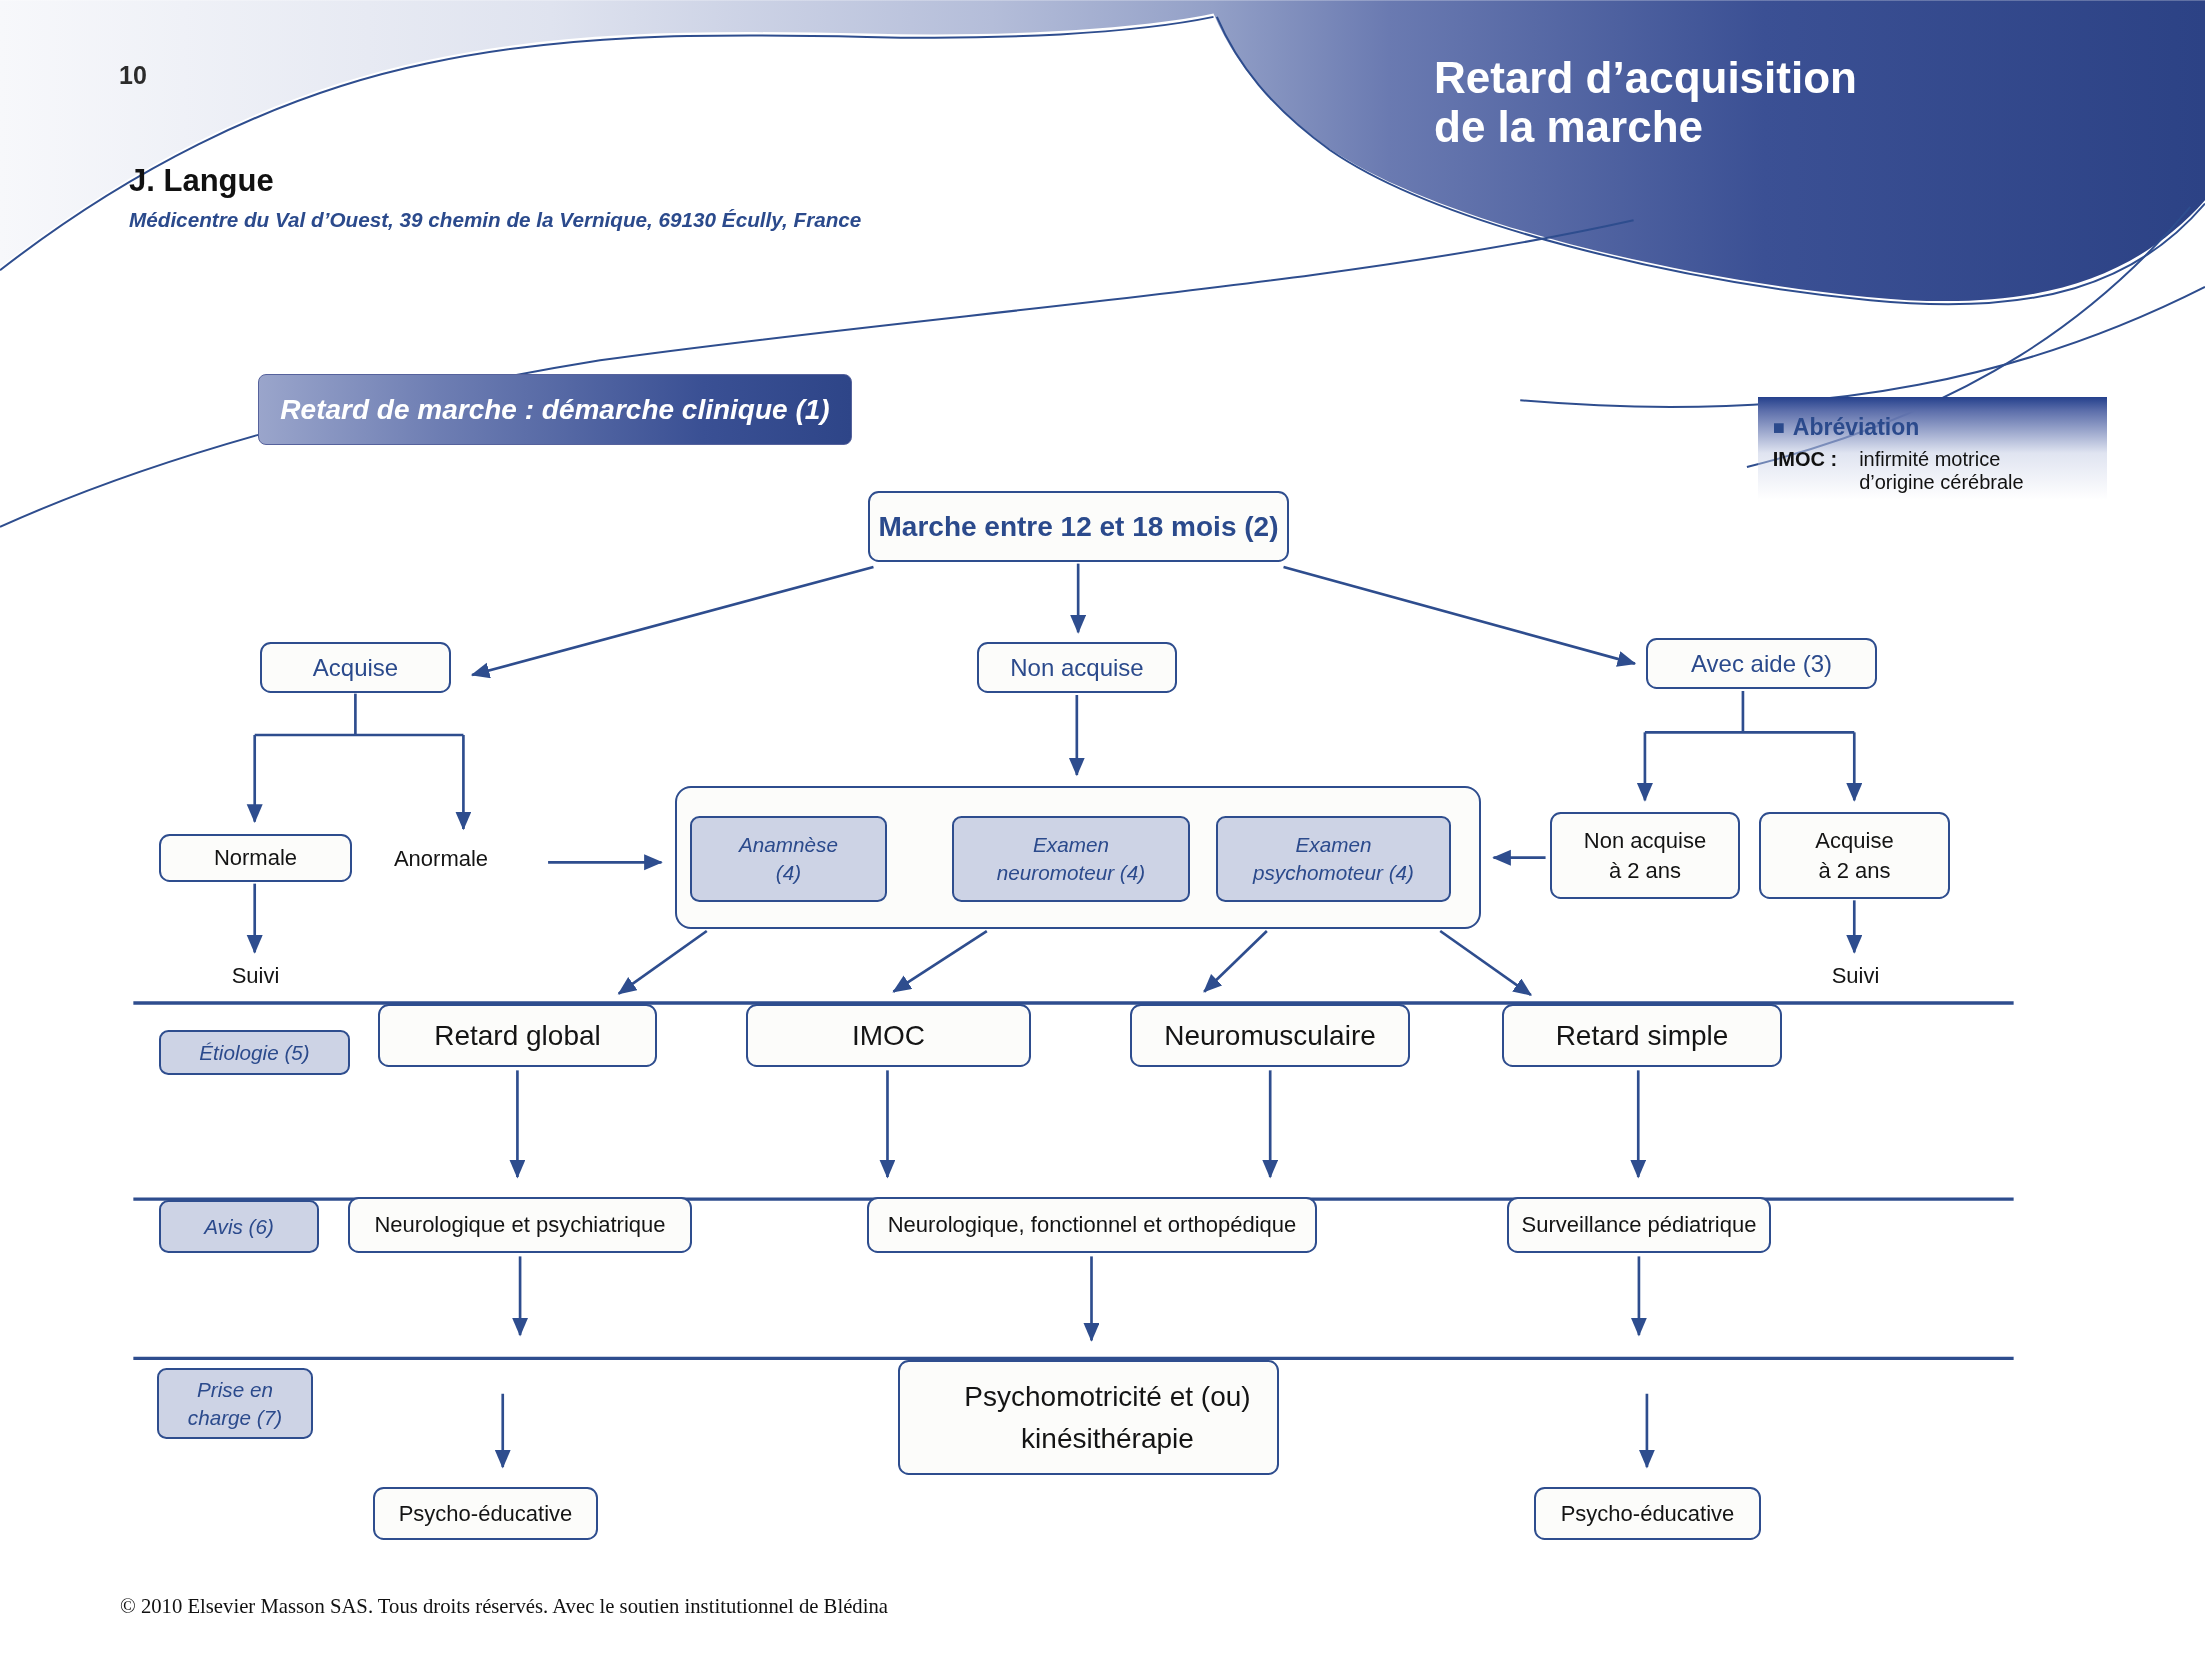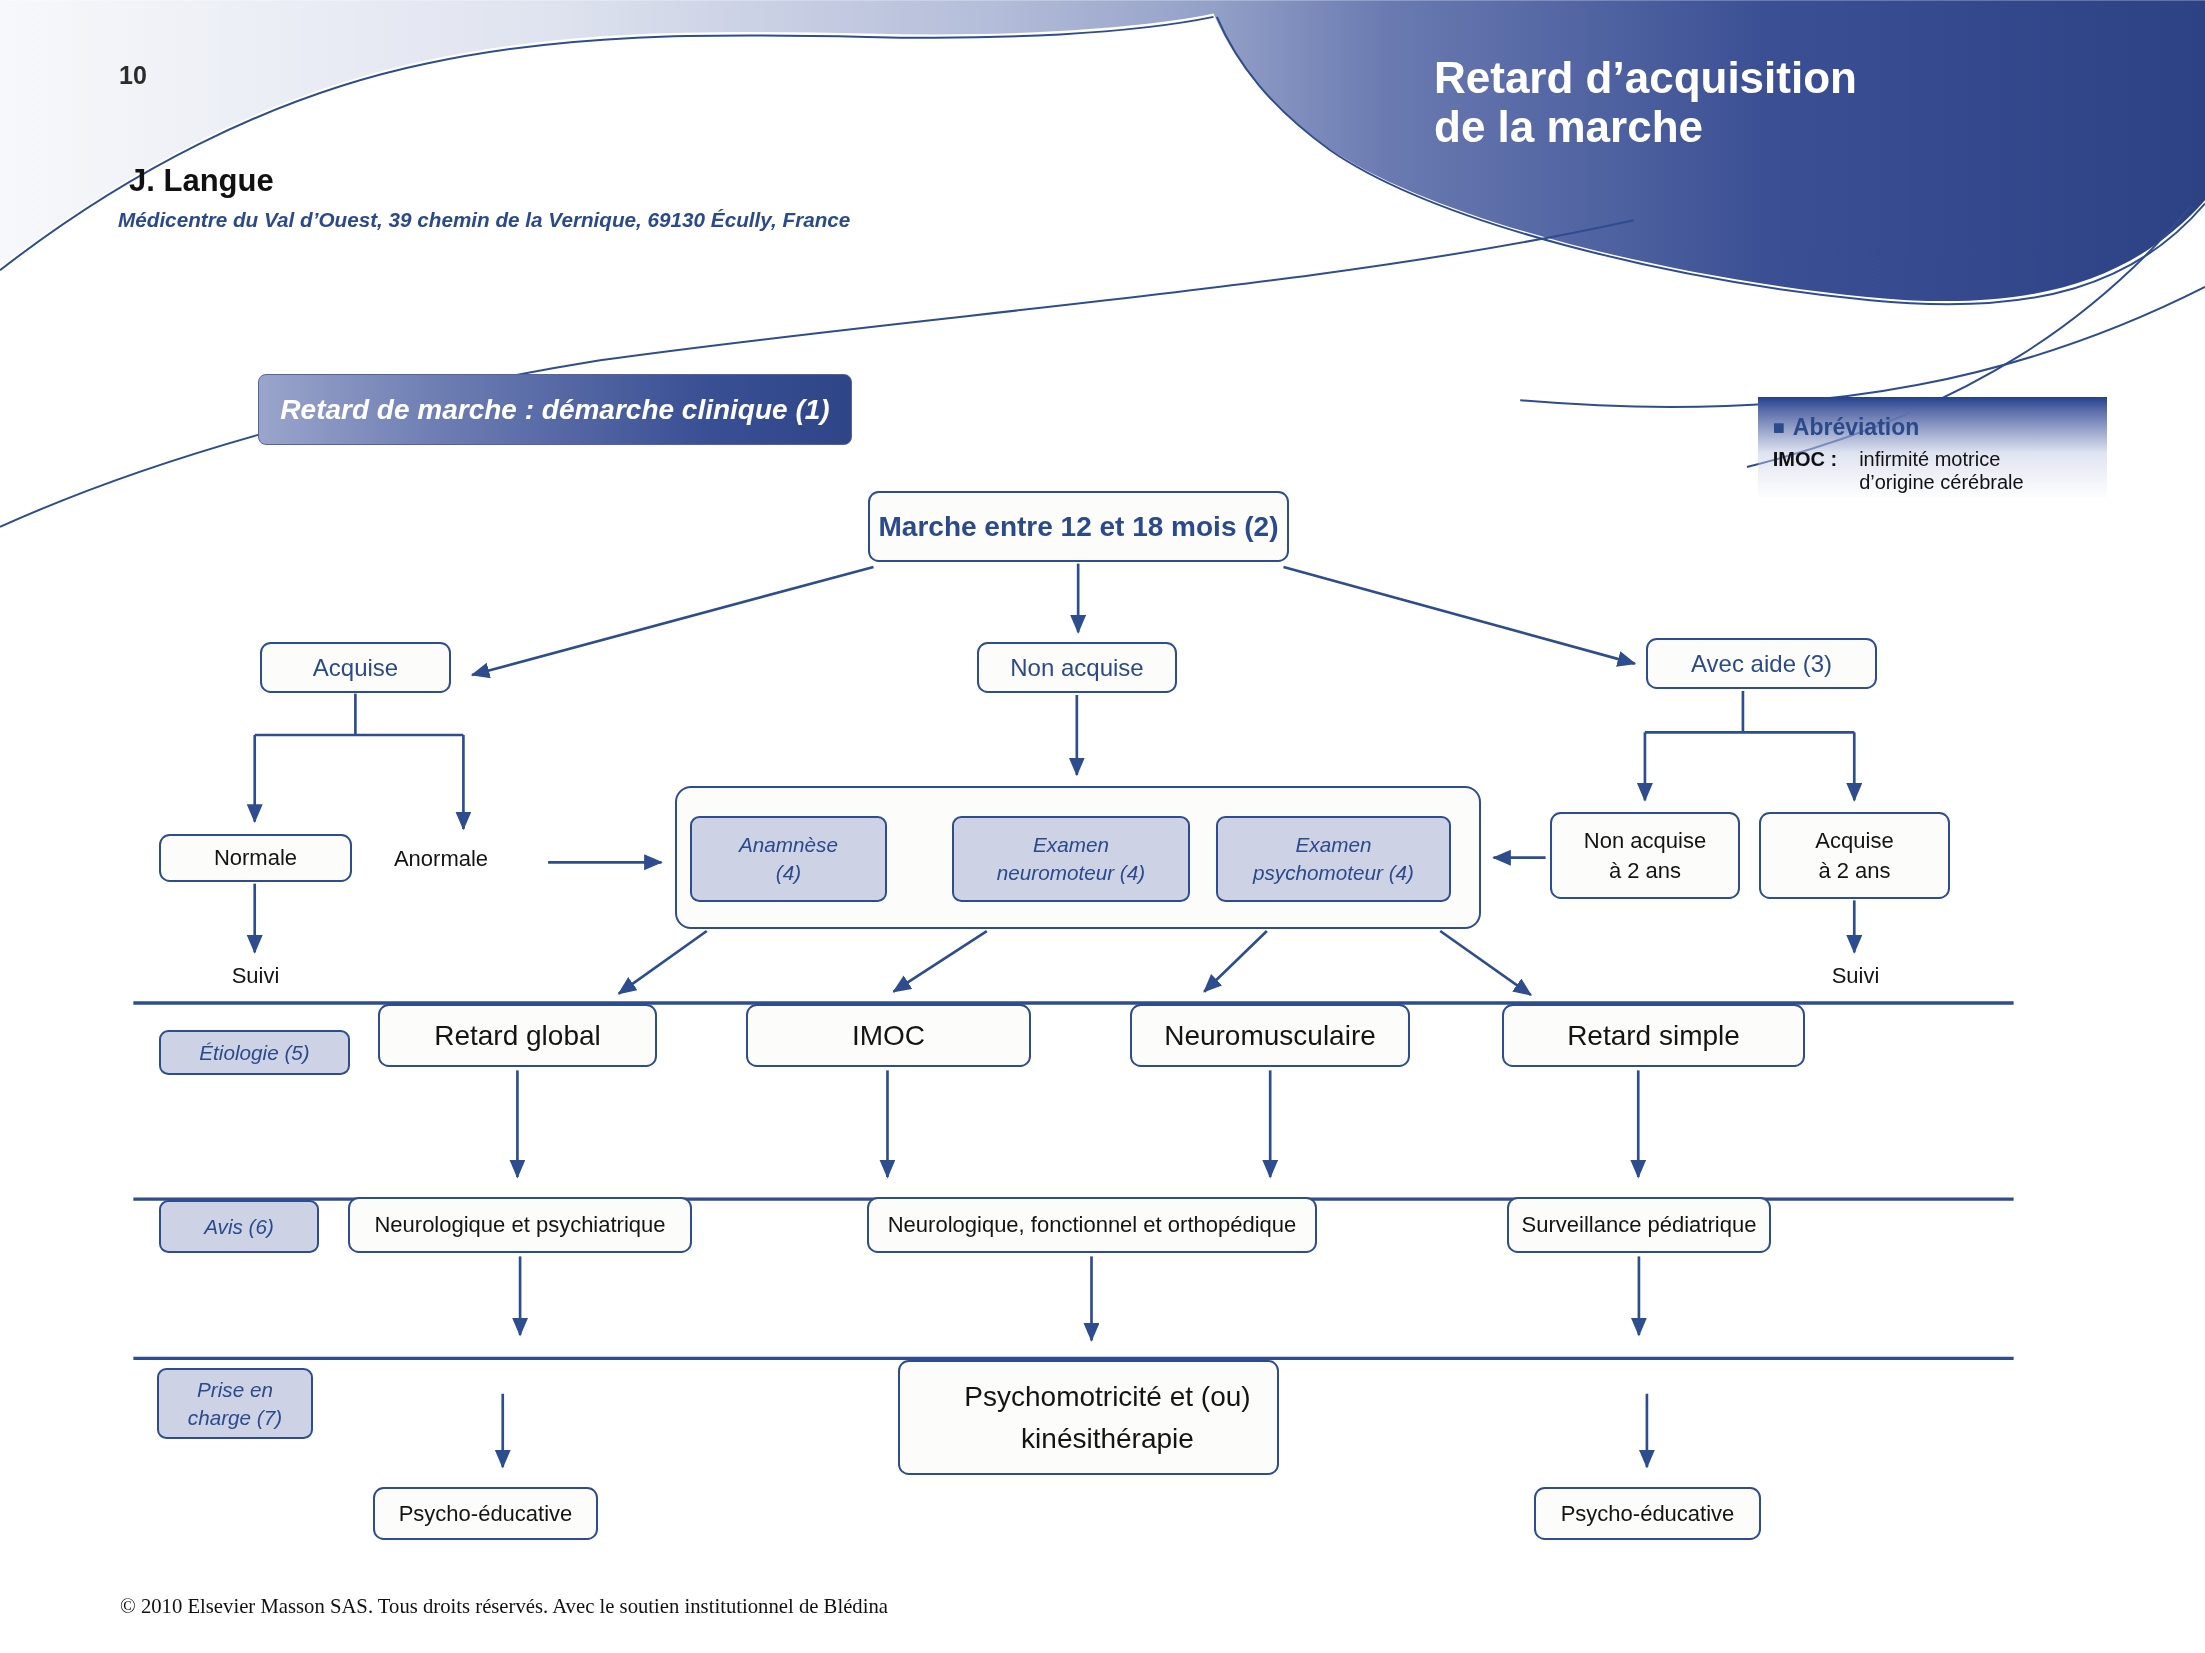--- a/index.html
+++ b/index.html
@@ -92,21 +92,21 @@
     <path d="M200,2037 L3020,2037" stroke-width="5"></path>
     <path d="M754,2090 L754,2200" marker-end="url(#ah)"></path>
     <path d="M2470,2090 L2470,2200" marker-end="url(#ah)"></path>
   </g>
 </svg>
 
 <div class="abs" id="page-number" style="left:119px;top:61px;font-size:25px;font-weight:bold;color:#2b2b2b;z-index:2;">10</div>
 <div class="abs" id="page-title" style="left:1434px;top:53px;width:700px;"><span class="pre">Retard d’acquisition
 de la marche</span></div>
 <div class="abs" style="left:129px;top:163px;font-size:31px;font-weight:bold;z-index:2;">J. Langue</div>
-<div class="abs blue" style="left:118px;top:208px;font-size:20.7px;font-style:italic;font-weight:bold;z-index:2;">Médicentre du Val d’Ouest, 39 chemin de la Vernique, 69130 Écully, France</div>
+<div class="abs blue" style="left:129px;top:208px;font-size:20.7px;font-style:italic;font-weight:bold;z-index:2;">Médicentre du Val d’Ouest, 39 chemin de la Vernique, 69130 Écully, France</div>
 
 <div class="abs" id="abbrev" style="left:1758px;top:397px;width:349px;height:117px;">
   <div style="font-size:23px;font-weight:bold;color:#2b4a8c;display:flex;align-items:center;gap:8px;">
     <span style="font-size:20px;">■</span>
     <span>Abréviation</span>
   </div>
   <div style="margin-top:6.7px;display:flex;align-items:flex-start;gap:22px;font-size:20px;color:#111;">
     <span style="font-weight:bold;">IMOC :</span>
     <span class="pre">infirmité motrice
 d’origine cérébrale</span>
@@ -137,21 +137,21 @@
 <div class="node wbox pre" style="left:1759px;top:812px;width:191px;height:87px;font-size:22px;line-height:1.35;border-width:2.3px;">Acquise
 à 2 ans</div>
 
 <div class="node plain" style="left:207px;top:960px;width:97px;height:32px;font-size:22px;color:#141414;">Suivi</div>
 <div class="node plain" style="left:1807px;top:960px;width:97px;height:32px;font-size:22px;color:#141414;">Suivi</div>
 
 <div class="node fbox" style="left:159px;top:1030px;width:191px;height:45px;font-size:20.7px;">Étiologie (5)</div>
 <div class="node wbox" style="left:378px;top:1004px;width:279px;height:63px;font-size:28px;">Retard global</div>
 <div class="node wbox" style="left:746px;top:1004px;width:285px;height:63px;font-size:28px;">IMOC</div>
 <div class="node wbox" style="left:1130px;top:1004px;width:280px;height:63px;font-size:28px;">Neuromusculaire</div>
-<div class="node wbox" style="left:1502px;top:1004px;width:303px;height:63px;font-size:28px;">Retard simple</div>
+<div class="node wbox" style="left:1502px;top:1004px;width:280px;height:63px;font-size:28px;">Retard simple</div>
 
 <div class="node fbox" style="left:159px;top:1200px;width:160px;height:53px;font-size:20.7px;">Avis (6)</div>
 <div class="node wbox" style="left:348px;top:1197px;width:344px;height:56px;font-size:22px;border-width:2.3px;">Neurologique et psychiatrique</div>
 <div class="node wbox" style="left:867px;top:1197px;width:450px;height:56px;font-size:22px;border-width:2.3px;">Neurologique, fonctionnel et orthopédique</div>
 <div class="node wbox" style="left:1507px;top:1197px;width:264px;height:56px;font-size:22px;border-width:2.3px;">Surveillance pédiatrique</div>
 
 <div class="node fbox pre" style="left:157px;top:1368px;width:156px;height:71px;font-size:20.7px;line-height:1.35;">Prise en
 charge (7)</div>
 <div class="node wbox pre" style="left:898px;top:1360px;width:381px;height:115px;font-size:28px;line-height:1.5;padding-left:38px;">Psychomotricité et (ou)
 kinésithérapie</div>

